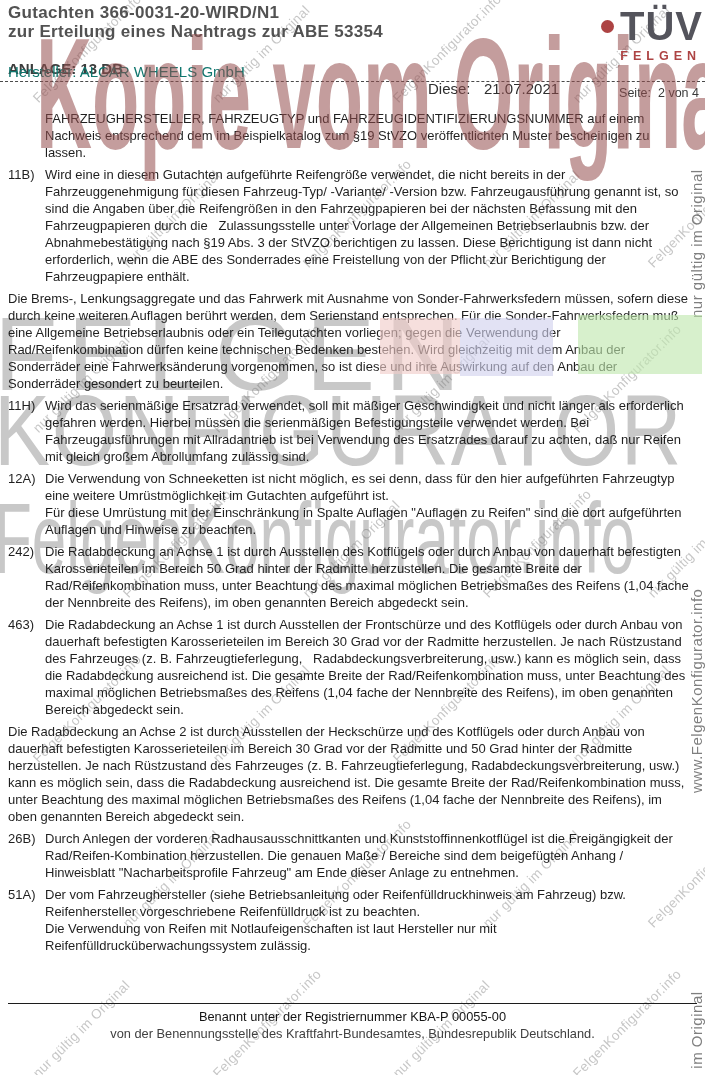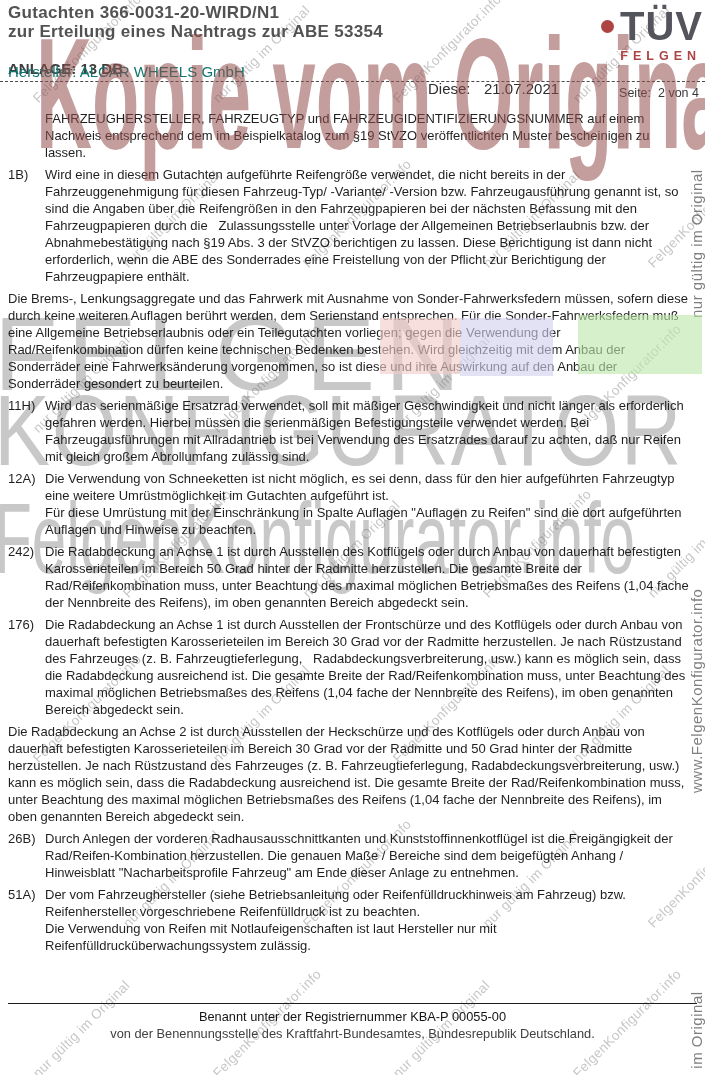--- a/index.html
+++ b/index.html
@@ -131,21 +131,21 @@
     <div class="seite">Seite:  2 von 4</div>
 
     <div class="bodytext">
 
         <div class="para">
           <div class="plabel"></div>
           <div class="ptext">FAHRZEUGHERSTELLER, FAHRZEUGTYP und FAHRZEUGIDENTIFIZIERUNGSNUMMER auf einem Nachweis entsprechend dem im Beispielkatalog zum §19 StVZO veröffentlichten Muster bescheinigen zu lassen.</div>
         </div>
 
         <div class="para">
-          <div class="plabel">1B)</div>
+          <div class="plabel">11B)</div>
           <div class="ptext">Wird eine in diesem Gutachten aufgeführte Reifengröße verwendet, die nicht bereits in der Fahrzeuggenehmigung für diesen Fahrzeug-Typ/ -Variante/ -Version bzw. Fahrzeugausführung genannt ist, so sind die Angaben über die Reifengrößen in den Fahrzeugpapieren bei der nächsten Befassung mit den Fahrzeugpapieren durch die   Zulassungsstelle unter Vorlage der Allgemeinen Betriebserlaubnis bzw. der Abnahmebestätigung nach §19 Abs. 3 der StVZO berichtigen zu lassen. Diese Berichtigung ist dann nicht erforderlich, wenn die ABE des Sonderrades eine Freistellung von der Pflicht zur Berichtigung der Fahrzeugpapiere enthält.</div>
         </div>
 
         <div class="para">
           <div class="ptext">Die Brems-, Lenkungsaggregate und das Fahrwerk mit Ausnahme von Sonder-Fahrwerksfedern müssen, sofern diese durch keine weiteren Auflagen berührt werden, dem Serienstand entsprechen. Für die Sonder-Fahrwerksfedern muß eine Allgemeine Betriebserlaubnis oder ein Teilegutachten vorliegen; gegen die Verwendung der Rad/Reifenkombination dürfen keine technischen Bedenken bestehen. Wird gleichzeitig mit dem Anbau der Sonderräder eine Fahrwerksänderung vorgenommen, so ist diese und ihre Auswirkung auf den Anbau der Sonderräder gesondert zu beurteilen.</div>
         </div>
 
         <div class="para">
           <div class="plabel">11H)</div>
           <div class="ptext">Wird das serienmäßige Ersatzrad verwendet, soll mit mäßiger Geschwindigkeit und nicht länger als erforderlich gefahren werden. Hierbei müssen die serienmäßigen Befestigungsteile verwendet werden. Bei Fahrzeugausführungen mit Allradantrieb ist bei Verwendung des Ersatzrades darauf zu achten, daß nur Reifen mit gleich großem Abrollumfang zulässig sind.</div>
@@ -156,21 +156,21 @@
           <div class="ptext">Die Verwendung von Schneeketten ist nicht möglich, es sei denn, dass für den hier aufgeführten Fahrzeugtyp eine weitere Umrüstmöglichkeit im Gutachten aufgeführt ist.
 Für diese Umrüstung mit der Einschränkung in Spalte Auflagen "Auflagen zu Reifen" sind die dort aufgeführten Auflagen und Hinweise zu beachten.</div>
         </div>
 
         <div class="para">
           <div class="plabel">242)</div>
           <div class="ptext">Die Radabdeckung an Achse 1 ist durch Ausstellen des Kotflügels oder durch Anbau von dauerhaft befestigten Karosserieteilen im Bereich 50 Grad hinter der Radmitte herzustellen. Die gesamte Breite der Rad/Reifenkombination muss, unter Beachtung des maximal möglichen Betriebsmaßes des Reifens (1,04 fache der Nennbreite des Reifens), im oben genannten Bereich abgedeckt sein.</div>
         </div>
 
         <div class="para">
-          <div class="plabel">176)</div>
+          <div class="plabel">463)</div>
           <div class="ptext">Die Radabdeckung an Achse 1 ist durch Ausstellen der Frontschürze und des Kotflügels oder durch Anbau von dauerhaft befestigten Karosserieteilen im Bereich 30 Grad vor der Radmitte herzustellen. Je nach Rüstzustand des Fahrzeuges (z. B. Fahrzeugtieferlegung,   Radabdeckungsverbreiterung, usw.) kann es möglich sein, dass die Radabdeckung ausreichend ist. Die gesamte Breite der Rad/Reifenkombination muss, unter Beachtung des maximal möglichen Betriebsmaßes des Reifens (1,04 fache der Nennbreite des Reifens), im oben genannten Bereich abgedeckt sein.</div>
         </div>
 
         <div class="para">
           <div class="ptext">Die Radabdeckung an Achse 2 ist durch Ausstellen der Heckschürze und des Kotflügels oder durch Anbau von dauerhaft befestigten Karosserieteilen im Bereich 30 Grad vor der Radmitte und 50 Grad hinter der Radmitte herzustellen. Je nach Rüstzustand des Fahrzeuges (z. B. Fahrzeugtieferlegung, Radabdeckungsverbreiterung, usw.) kann es möglich sein, dass die Radabdeckung ausreichend ist. Die gesamte Breite der Rad/Reifenkombination muss, unter Beachtung des maximal möglichen Betriebsmaßes des Reifens (1,04 fache der Nennbreite des Reifens), im oben genannten Bereich abgedeckt sein.</div>
         </div>
 
         <div class="para">
           <div class="plabel">26B)</div>
           <div class="ptext">Durch Anlegen der vorderen Radhausausschnittkanten und Kunststoffinnenkotflügel ist die Freigängigkeit der Rad/Reifen-Kombination herzustellen. Die genauen Maße / Bereiche sind dem beigefügten Anhang / Hinweisblatt "Nacharbeitsprofile Fahrzeug" am Ende dieser Anlage zu entnehmen.</div>

